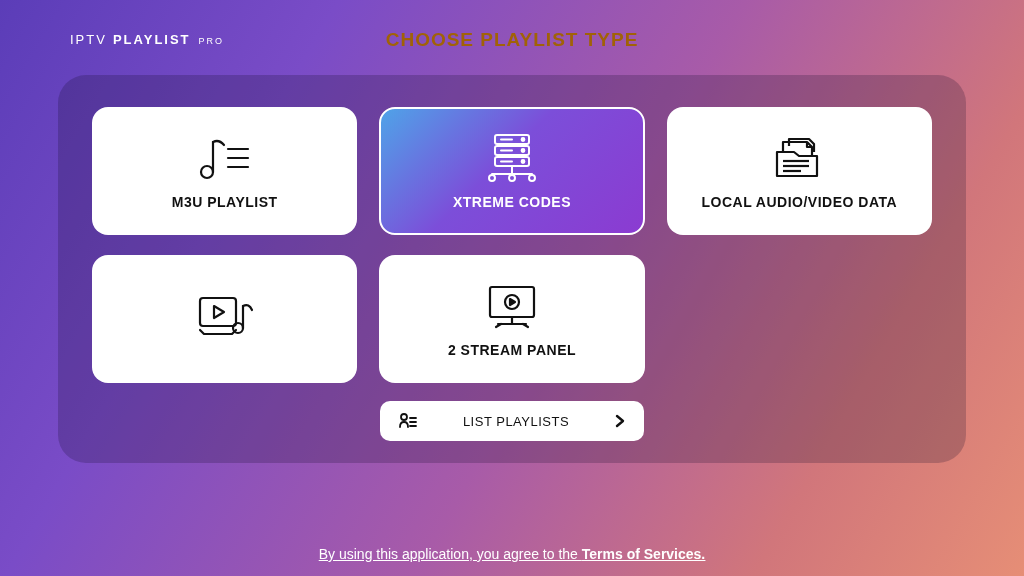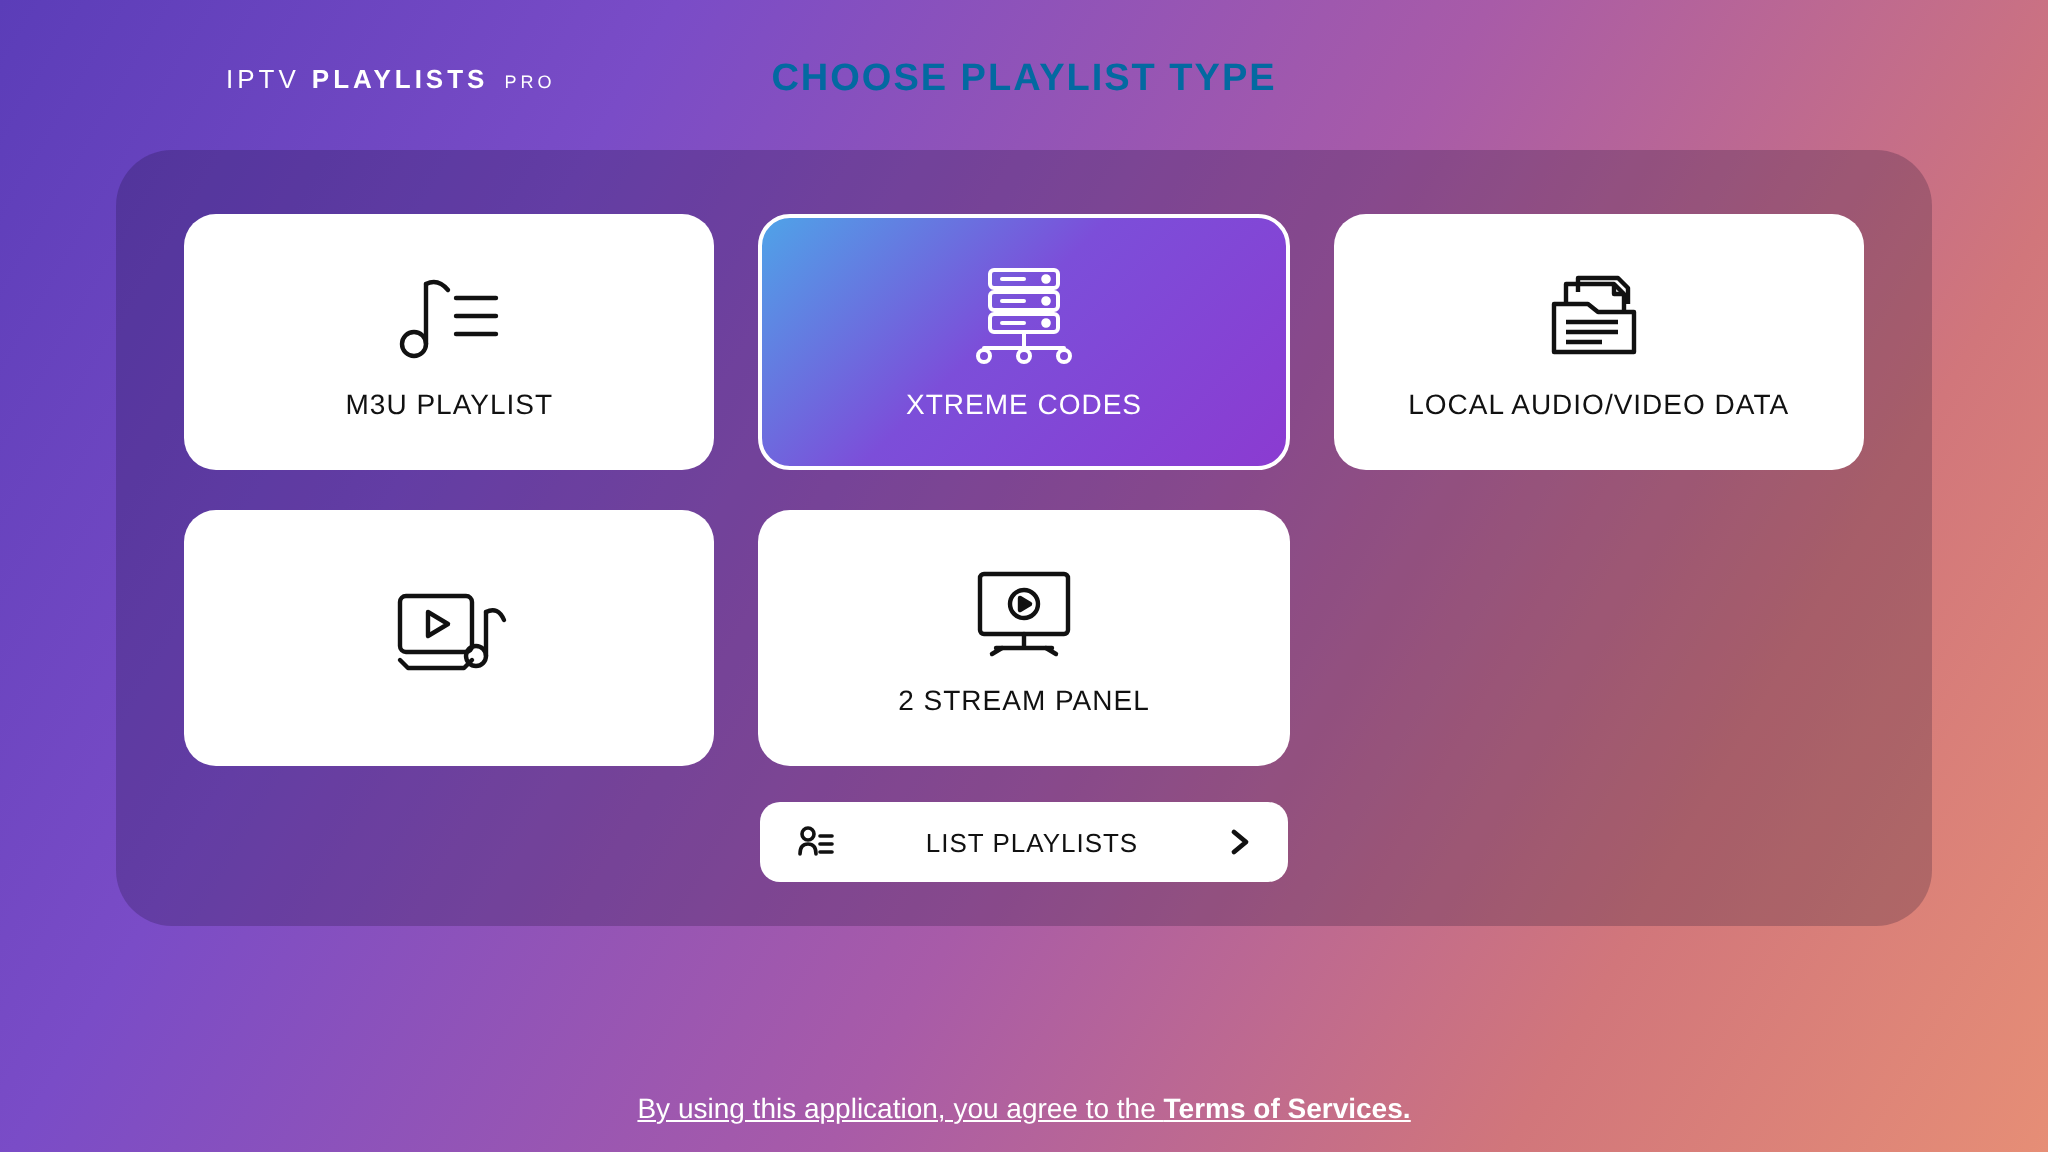--- a/index.html
+++ b/index.html
@@ -8,67 +8,67 @@
       font-family: -apple-system, BlinkMacSystemFont, 'Segoe UI', Arial, sans-serif;
       background: linear-gradient(120deg, #5b3db8 0%, #7a4cc7 25%, #a85ba8 55%, #d1767b 80%, #e68e76 100%);
       overflow: hidden; position: relative;
     }
     .header {
       display: flex; align-items: center; padding: 32px 70px 14px;
       position: relative;
     }
     .logo {
       color: #fff; font-size: 13px; font-weight: 300; letter-spacing: 2px;
-      display: flex; align-items: baseline; gap: 6px; margin-left: 43px;
+      display: flex; align-items: baseline; gap: 6px;
     }
     .logo b { font-weight: 700; }
     .logo .pro { font-size: 9px; font-weight: 500; margin-left: 2px; }
     .title {
       position: absolute; left: 50%; transform: translateX(-50%);
-      color: #0369a1; font-size: 19px; font-weight: 700; letter-spacing: 1px;
+      color: #a16207; font-size: 19px; font-weight: 700; letter-spacing: 1px;
     }
     .panel {
       margin: 14px 58px 0; border-radius: 28px; padding: 32px 34px 22px;
       background: rgba(20, 10, 40, 0.22);
     }
     .grid {
       display: grid; grid-template-columns: repeat(3, 1fr); gap: 20px 22px;
       margin-bottom: 18px;
     }
     .card {
       background: #fff; border-radius: 16px; height: 128px;
       display: flex; flex-direction: column; align-items: center; justify-content: center;
       padding: 14px; cursor: pointer; color: #111;
     }
     .card.selected {
       background: linear-gradient(135deg, #4fa3e8 0%, #7c4ed9 45%, #8b3bd1 100%);
       color: #fff; border: 2px solid #fff;
     }
     .card .icon { height: 52px; display: flex; align-items: center; justify-content: center; margin-bottom: 10px; }
-    .card .label { font-size: 14px; font-weight: 400; letter-spacing: 0.5px; text-align: left; }
+    .card .label { font-size: 14px; font-weight: 700; letter-spacing: 0.5px; text-align: left; }
     .list-btn {
       background: #fff; border-radius: 10px; height: 40px; width: 264px;
       margin: 0 auto; display: flex; align-items: center; justify-content: space-between;
       padding: 0 18px; cursor: pointer; color: #111; gap: 20px;
     }
     .list-btn .lbl { font-size: 13px; font-weight: 500; letter-spacing: 0.5px; flex: 1; text-align: center; }
     .terms {
       position: absolute; bottom: 14px; width: 100%; text-align: center;
       color: #fff; font-size: 14px; text-decoration: underline;
     }
     .terms .link { font-weight: 700; text-decoration: underline; cursor: pointer; }
     svg { display: block; }
   </style>
 </head>
 <body>
 
 <div class="header">
   <div class="logo">
     <span>IPTV</span>
-    <b>PLAYLISTS</b>
+    <b>PLAYLIST</b>
     <span class="pro">PRO</span>
   </div>
   <div class="title">CHOOSE PLAYLIST TYPE</div>
 </div>
 
 <div class="panel">
   <div class="grid">
 
     <div class="card">
       <div class="icon">

